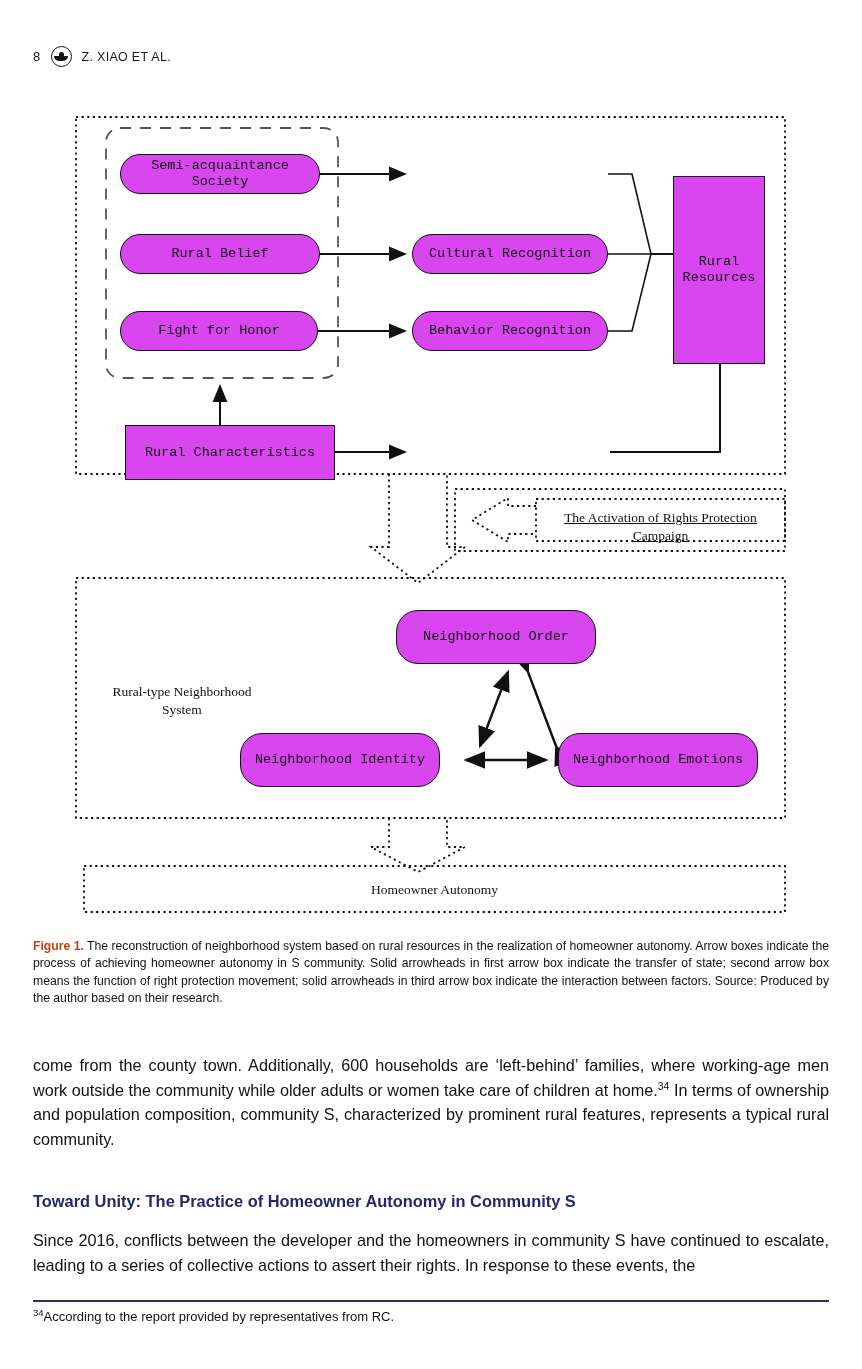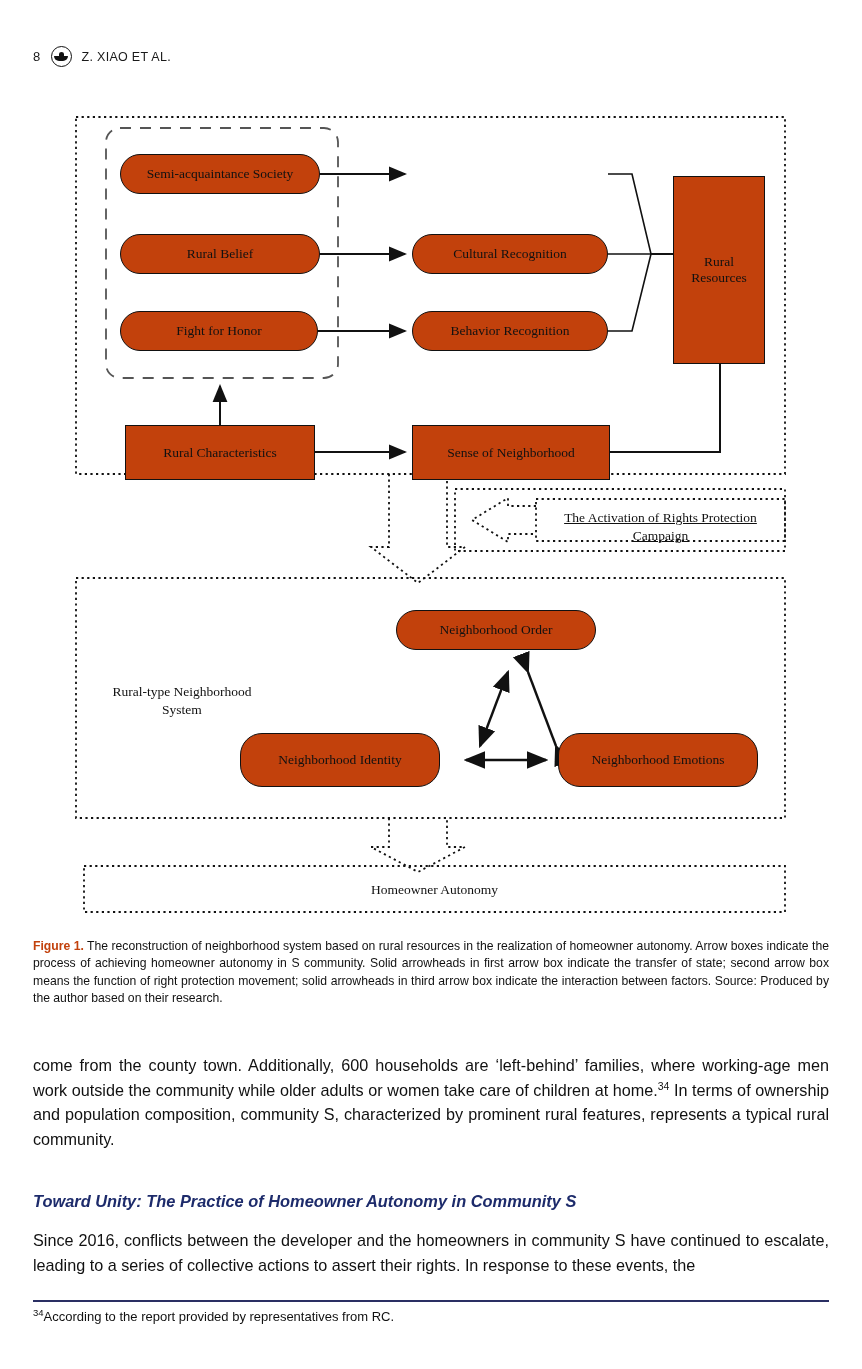--- a/index.html
+++ b/index.html
@@ -27,23 +27,23 @@
     content:"";position:absolute;left:7px;top:4.5px;width:5px;height:4px;
     background:#111;border-radius:50% 50% 0 0;
   }
   #head-authors{font-weight:400;}
 
   
   #figure-wrap{position:absolute;left:0;top:0;width:862px;height:930px;}
   #figure-canvas{position:absolute;left:0;top:0;}
 
   .node{
-    position:absolute;box-sizing:border-box;background:#c2410c;
+    position:absolute;box-sizing:border-box;background:#d946ef;
     display:flex;align-items:center;justify-content:center;text-align:center;
-    font-family:Liberation Serif, serif;color:#111;line-height:1.15;
+    font-family:Liberation Mono, monospace;color:#111;line-height:1.15;
   }
   .rnode{border:1.6px solid #111;border-radius:22px;font-size:13.5px;}
   .snode{border:1.6px solid #111;font-size:13.5px;}
   .dotted-label{
     position:absolute;font-family:"Liberation Serif", serif;font-size:13.5px;
     text-align:center;line-height:1.3;color:#111;
   }
 
   
   #caption{
@@ -56,21 +56,21 @@
   .body-par{
     position:absolute;left:33px;width:796px;
     font-size:16.2px;line-height:1.52;color:#111;text-align:justify;
   }
   #par-1{top:1053px;}
   #par-2{top:1228px;}
   .fn-ref{font-size:10.5px;vertical-align:super;}
 
   #section-heading{
     position:absolute;left:33px;top:1192px;width:796px;
-    font-size:16.4px;font-weight:bold;font-style:italic;color:#1d2b6b;
+    font-size:16.4px;font-weight:bold;color:#1d2b6b;
   }
 
   
   #footnote-rule{
     position:absolute;left:33px;top:1300px;width:796px;height:1.6px;
     background:#2a2f63;
   }
   #footnote{
     position:absolute;left:33px;top:1306px;width:796px;
     font-size:13px;line-height:1.4;color:#111;
@@ -148,38 +148,35 @@
   </div>
   <div class="node rnode" style="left:412px;top:311px;width:196px;height:40px;">
     <span>Behavior Recognition</span>
   </div>
 
   <div class="node snode" style="left:673px;top:176px;width:92px;height:188px;flex-direction:column;">
     <span>Rural</span>
     <span>Resources</span>
   </div>
 
-  <div class="node snode" style="left:125px;top:425px;width:190px;height:55px;">
+  <div class="node snode" style="left:125px;top:425px;width:210px;height:55px;">
     <span>Rural Characteristics</span>
-  </div>
-  <div class="node snode" style="left:412px;top:425px;width:198px;height:55px;">
-    <span>Sense of Neighborhood</span>
   </div>
 
   <div class="dotted-label" style="left:540px;top:509px;width:241px;text-decoration:underline;">
     <div>The Activation of Rights Protection</div>
     <div>Campaign</div>
   </div>
 
   <div class="dotted-label" style="left:92px;top:683px;width:180px;">
     <div>Rural-type Neighborhood</div>
     <div>System</div>
   </div>
 
-  <div class="node rnode" style="left:396px;top:610px;width:200px;height:40px;">
+  <div class="node rnode" style="left:396px;top:610px;width:200px;height:54px;">
     <span>Neighborhood Order</span>
   </div>
   <div class="node rnode" style="left:240px;top:733px;width:200px;height:54px;">
     <span>Neighborhood Identity</span>
   </div>
   <div class="node rnode" style="left:558px;top:733px;width:200px;height:54px;">
     <span>Neighborhood Emotions</span>
   </div>
 
   <div class="dotted-label" style="left:84px;top:881px;width:701px;">

